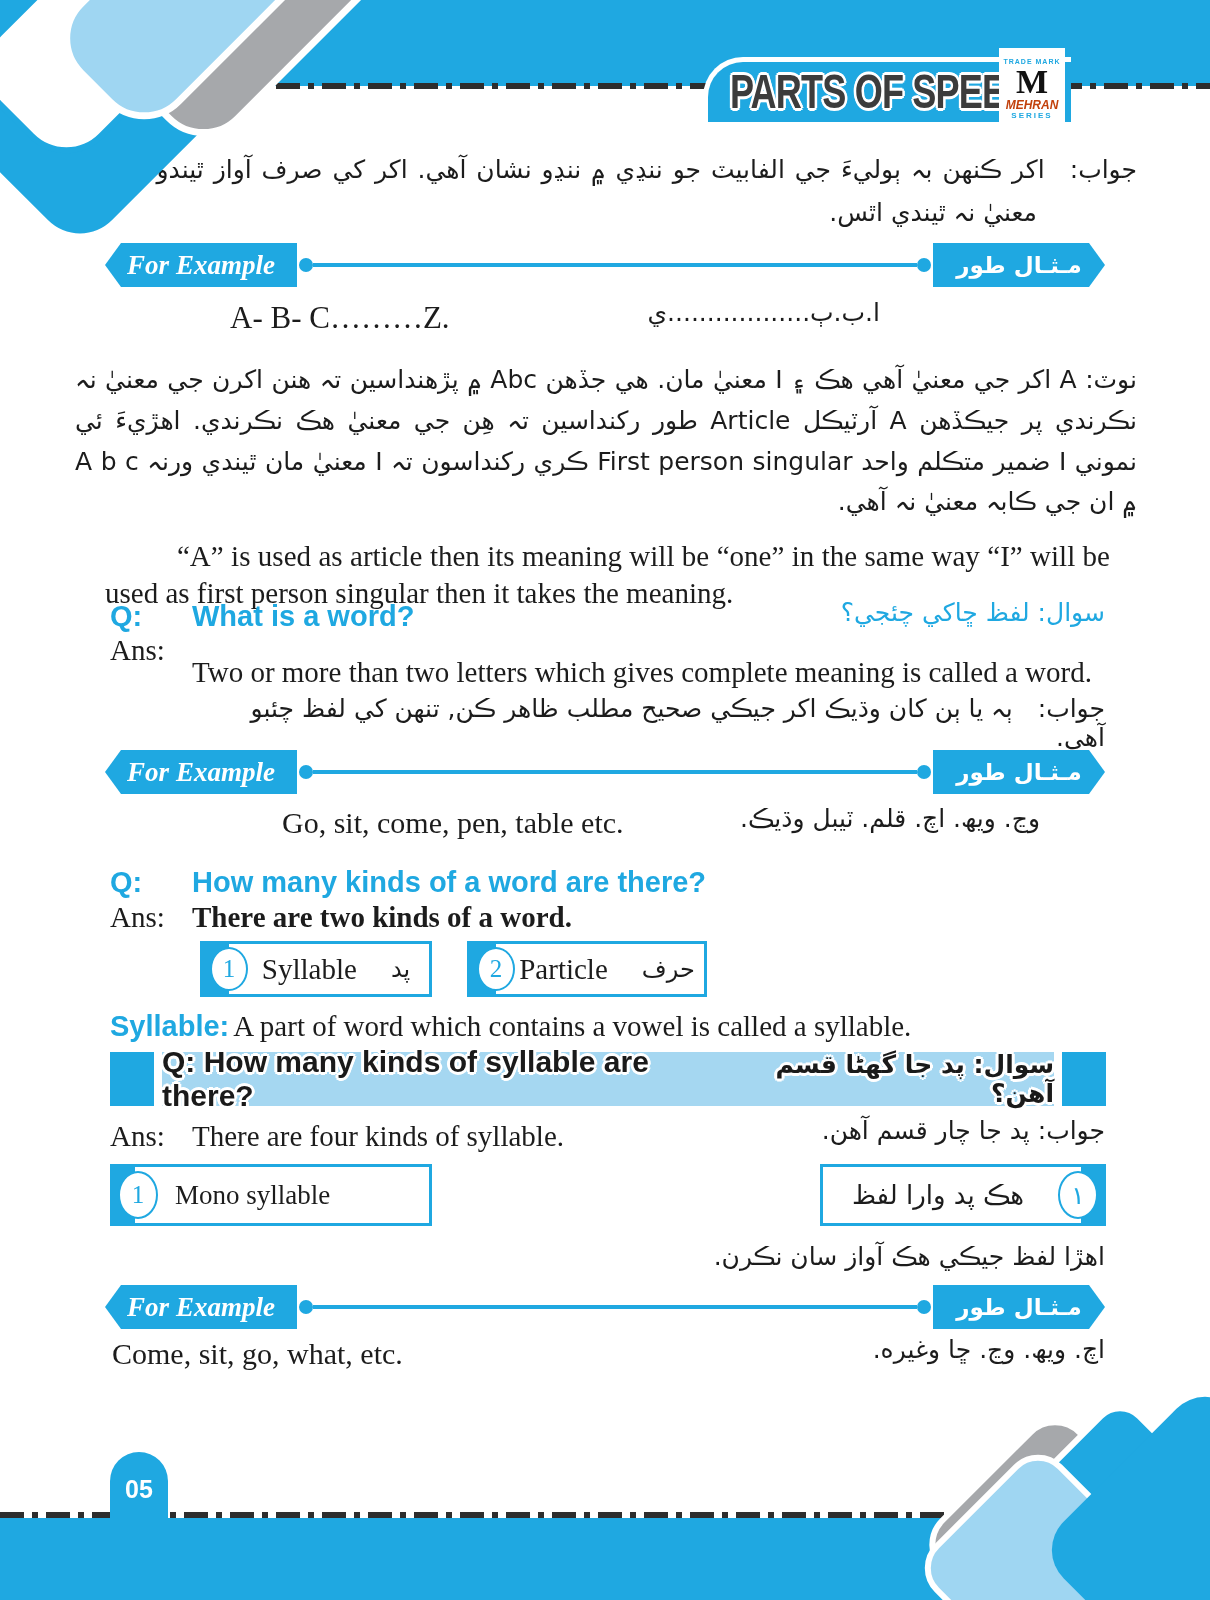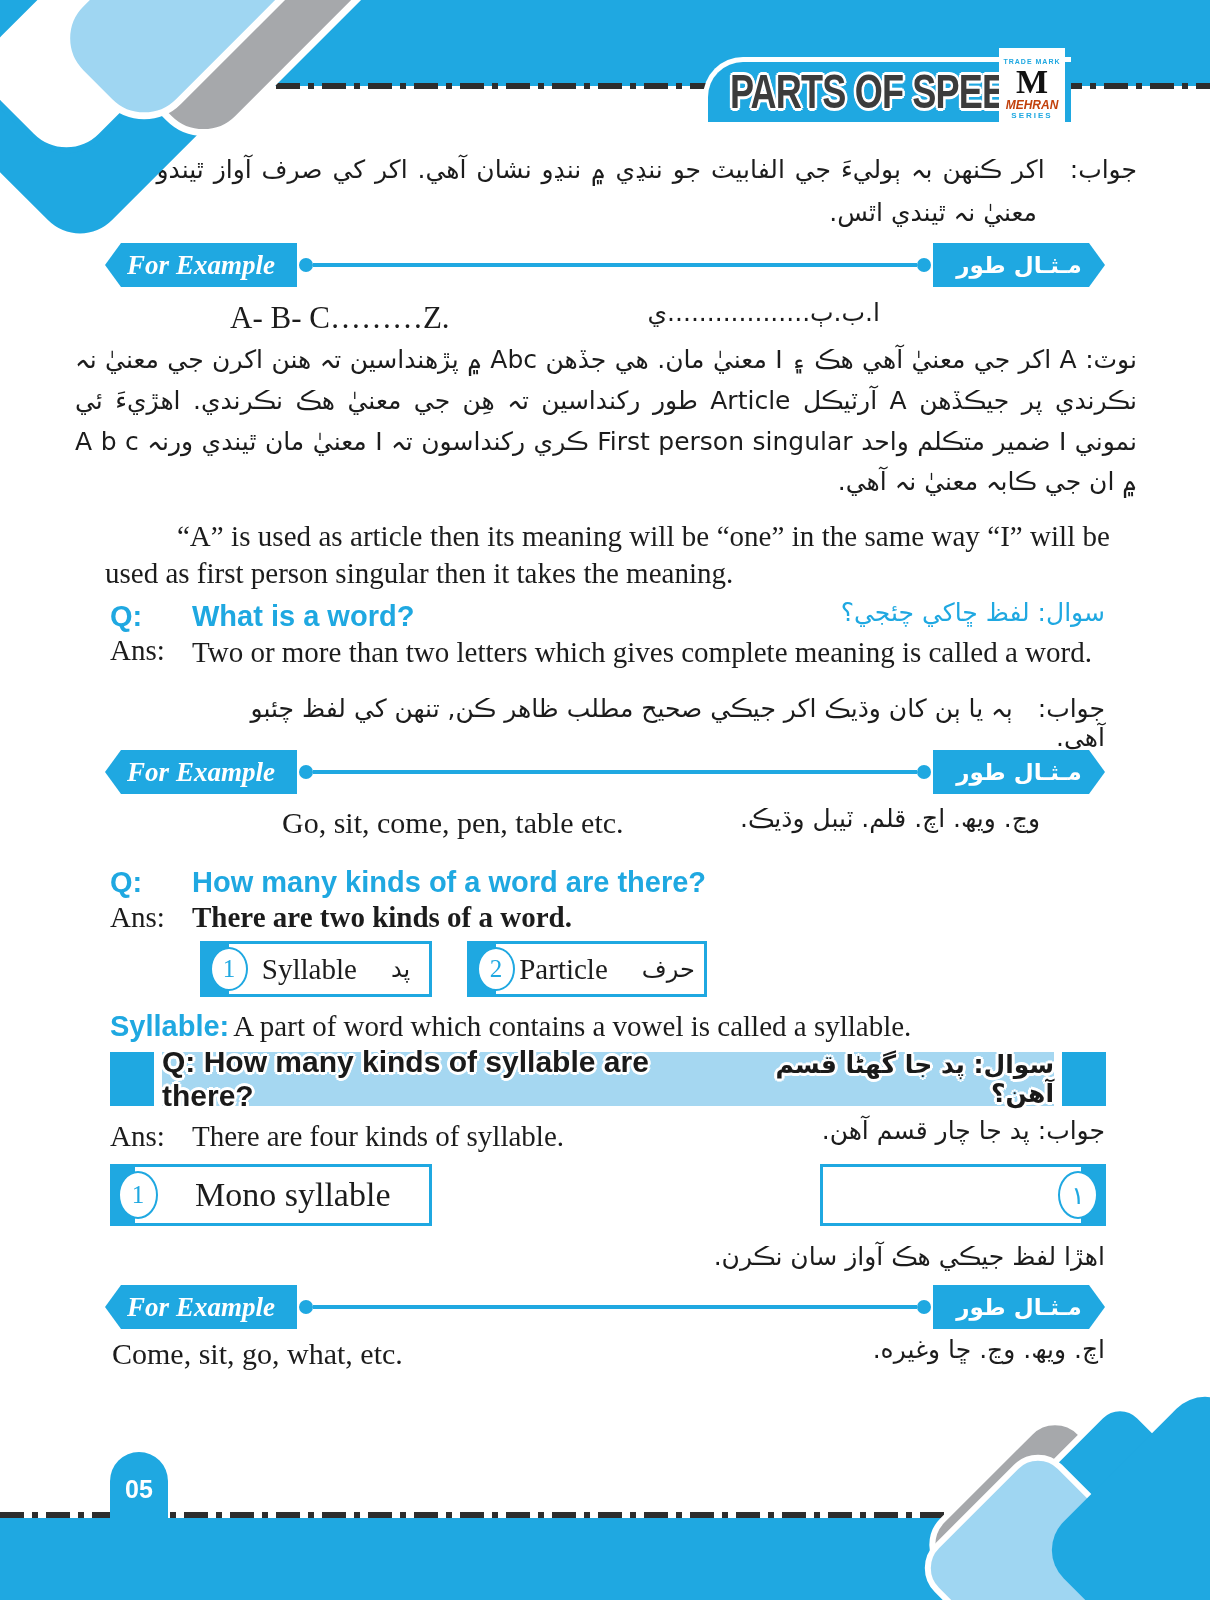--- a/index.html
+++ b/index.html
@@ -34,21 +34,21 @@
   .logo-name { font-size:12px; color:#c2410c; font-weight:bold; font-style:italic; line-height:12px; }
   .logo-series { font-size:8px; color:#1fa8e1; font-weight:bold; letter-spacing:2px; line-height:9px; }
 
   
   .abs { position:absolute; z-index:2; }
   .rtl { direction:rtl; font-family:"DejaVu Sans", sans-serif; font-size:25px; color:#1c1c1c; }
   .rtl-hang { text-align:justify; padding-right:100px; text-indent:-100px; line-height:1.72; }
   .eng { font-size:29px; color:#1c1c1c; }
   .blue-q { font-family:"Liberation Sans", sans-serif; font-weight:bold; font-size:29px; color:#1fa8e1; }
   .blue-rtl { color:#1fa8e1; }
-  .justify { text-align:justify; }
+  .justify { text-align:justify;margin-top:20px; }
 
   
   .fe-banner { position:absolute; left:105px; width:1000px; height:44px; display:flex; align-items:center; z-index:2; }
   .fe-left { width:192px; height:44px; background:#1fa8e1; color:#fff; display:flex; align-items:center; justify-content:center;
     font-style:italic; font-weight:bold; font-size:27px; font-family:"Liberation Serif", serif;
     clip-path:polygon(0 50%, 16px 0, 100% 0, 100% 100%, 16px 100%); }
   .fe-right { width:172px; height:44px; background:#1fa8e1; color:#fff; display:flex; align-items:center; justify-content:center;
     font-family:"DejaVu Sans", sans-serif; font-weight:bold; font-size:23px; direction:rtl;
     clip-path:polygon(0 0, calc(100% - 16px) 0, 100% 50%, calc(100% - 16px) 100%, 0 100%); }
   .fe-mid { flex:1; display:flex; align-items:center; padding:0 2px; }
@@ -190,26 +190,29 @@
   <div class="qb-end"></div>
 </div>
 
 <span class="abs eng" style="left:110px; top:1120px;">Ans:</span>
 <span class="abs eng" style="left:192px; top:1120px;">There are four kinds of syllable.</span>
 <span class="abs rtl" style="right:105px; top:1116px;">جواب: پد جا چار قسم آهن.</span>
 
 <div class="kind-box" style="left:110px; top:1164px; width:322px; height:62px;">
   <div class="kind-strip strip-l" style="width:22px;"></div>
   <div style="height:100%; display:flex; align-items:center; padding-left:62px;">
-    <span class="eng" style="font-size:34px;margin-left:20px;">Mono syllable</span>
+    <span class="eng" style="font-size:27px;">Mono syllable</span>
   </div>
   <div class="kind-circle circ-l" style="left:5px; width:40px; height:48px;">1</div>
 </div>
 <div class="kind-box" style="left:820px; top:1164px; width:286px; height:62px;">
   <div class="kind-strip strip-r" style="width:22px;"></div>
+  <div style="height:100%; display:flex; align-items:center; justify-content:center; padding-right:50px;">
+    <span class="kind-snd" style="font-size:26px;">هڪ پد وارا لفظ</span>
+  </div>
   <div class="kind-circle circ-r" style="right:5px; width:40px; height:48px;">۱</div>
 </div>
 
 <div class="abs rtl" style="right:105px; top:1242px;">اهڙا لفظ جيڪي هڪ آواز سان نڪرن.</div>
 
 <div class="fe-banner" style="top:1285px;">
   <div class="fe-left">For Example</div>
   <div class="fe-mid">
     <div class="fe-dot"></div>
     <div class="fe-rule"></div>

